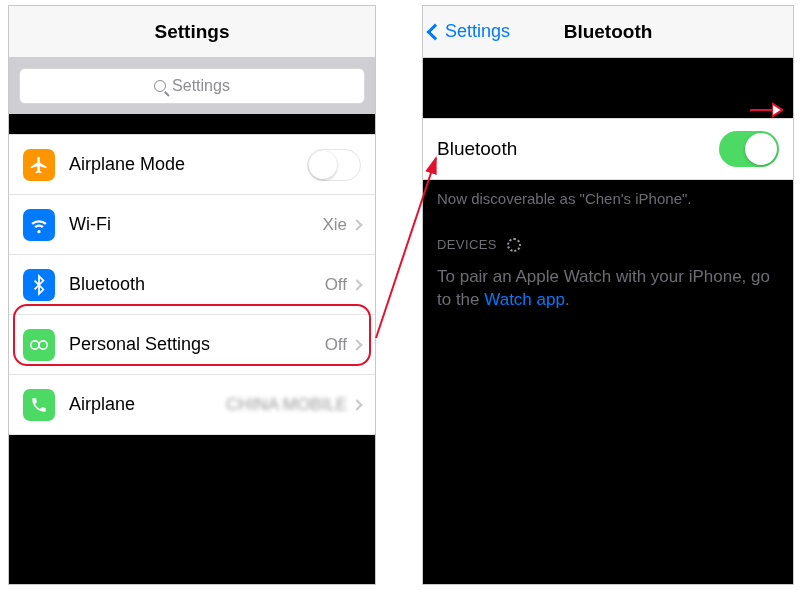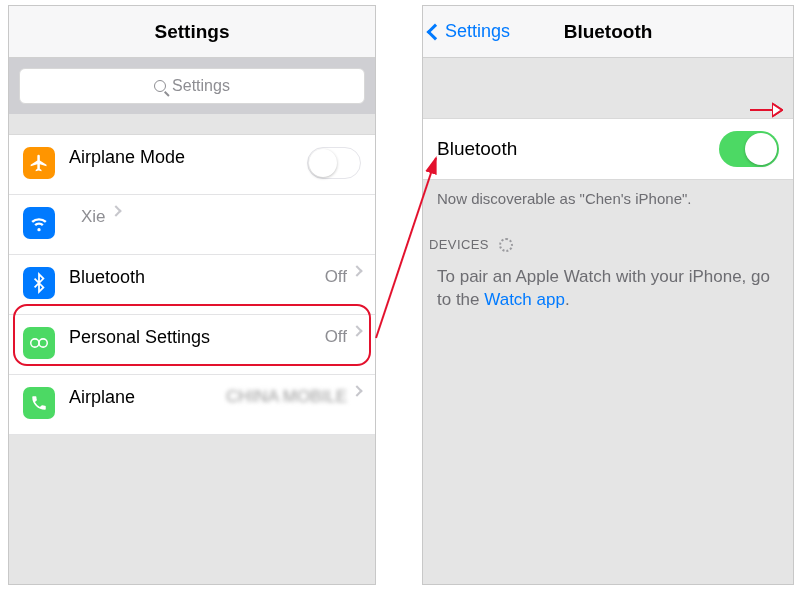--- a/index.html
+++ b/index.html
@@ -7,21 +7,21 @@
     font-family: -apple-system, "Helvetica Neue", Arial, sans-serif;
     background: #fff;
     width: 800px;
     height: 600px;
     position: relative;
     overflow: hidden;
   }
   .panel {
     position: absolute;
     border: 1px solid #c8c8c8;
-    background: #e5e5e5;
+    background: #000000;
     overflow: hidden;
   }
   .panel-left { left: 8px; top: 5px; width: 368px; height: 580px; }
   .panel-right { left: 422px; top: 5px; width: 372px; height: 580px; }
 
   
   .nav-header {
     background: #f7f7f8;
     border-bottom: 1px solid #d0d0d0;
     height: 52px;
@@ -72,23 +72,23 @@
     position: absolute;
     width: 6px; height: 1.5px;
     background: #8e8e93;
     transform: rotate(45deg);
     bottom: -3px; right: -5px;
   }
 
   .list { background: #fff; border-top: 1px solid #d9d9d9; margin-top: 20px; }
   .row {
     display: flex;
-    align-items: flex-start;
+    align-items: center;
     height: 60px;
-    padding: 12px 14px;
+    padding: 0 14px;
     border-bottom: 1px solid #e3e3e5;
     position: relative;
   }
   .row .icon {
     width: 32px; height: 32px;
     border-radius: 7px;
     margin-right: 14px;
     display: flex; align-items: center; justify-content: center;
   }
   .row .label { font-size: 18px; color: #000; flex: 1; }
@@ -144,21 +144,21 @@
     padding: 12px 14px;
     margin-top: 60px;
   }
   .bt-row .label { font-size: 19px; font-weight:500; flex:1; }
   .footer-note {
     padding: 10px 14px;
     font-size: 15px;
     color: #6d6d72;
   }
   .devices-header {
-    padding: 20px 6px 8px;
+    padding: 20px 14px 8px;
     font-size: 13px;
     color: #6d6d72;
     letter-spacing: .4px;
     display:flex; align-items:center;
   }
   .spinner {
     width: 14px; height: 14px;
     border: 2px dotted #9a9a9e;
     border-radius: 50%;
     margin-left: 10px;
@@ -220,20 +220,21 @@
       <span class="label">Airplane Mode</span>
       <span class="switch-off"></span>
     </div>
 
     <div class="row">
       <span class="icon ic-blue">
         <svg width="20" height="20" viewBox="0 0 24 24" fill="#fff">
             <path d="M12 18a2 2 0 1 0 .001 4 2 2 0 0 0 0-4zm-5.6-4.4 2 2a5 5 0 0 1 7.2 0l2-2a8 8 0 0 0-11.2 0zM2.8 9.6l2 2a11 11 0 0 1 14.4 0l2-2a14 14 0 0 0-18.4 0z"></path>
           </svg>
       </span>
+      <span class="label">Wi-Fi</span>
       <span class="value">Xie</span>
       <span class="chevron"></span>
     </div>
 
     <div class="row">
       <span class="icon ic-blue">
         <svg width="18" height="22" viewBox="0 0 14 20" fill="none" stroke="#fff" stroke-width="1.6">
             <path d="M3 6l8 8-4 4V2l4 4-8 8"></path>
           </svg>
       </span>

